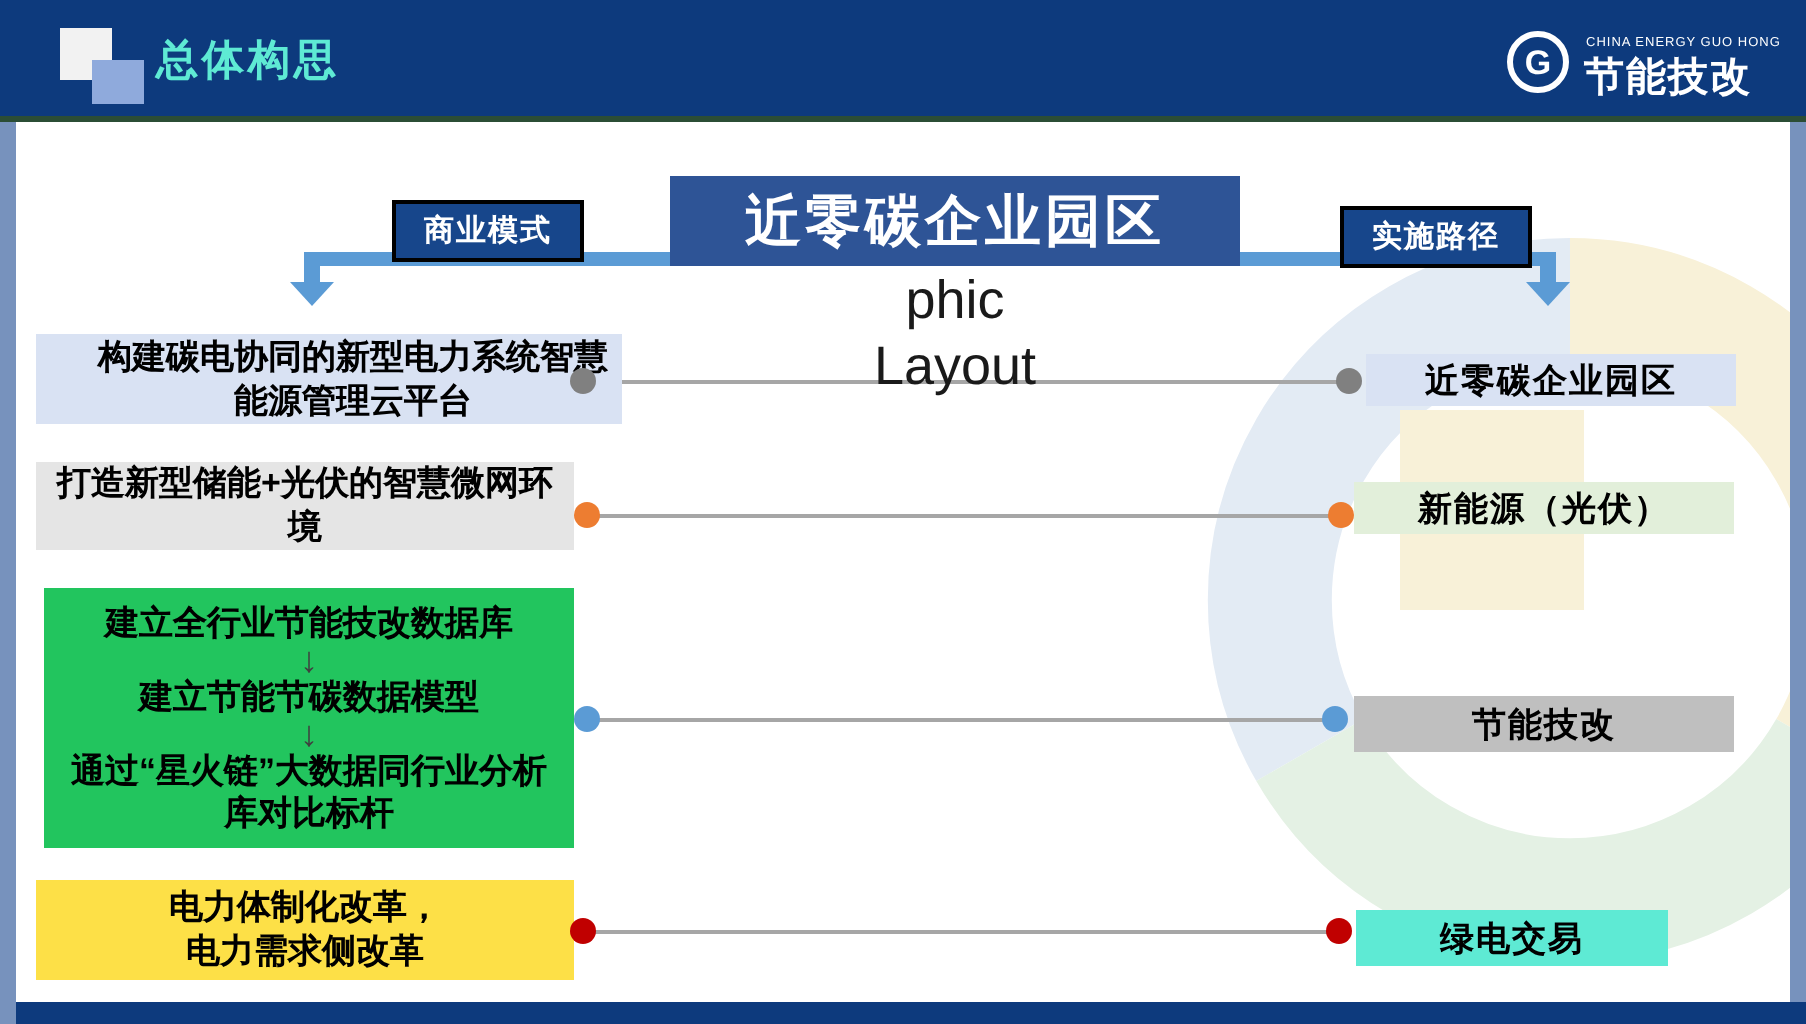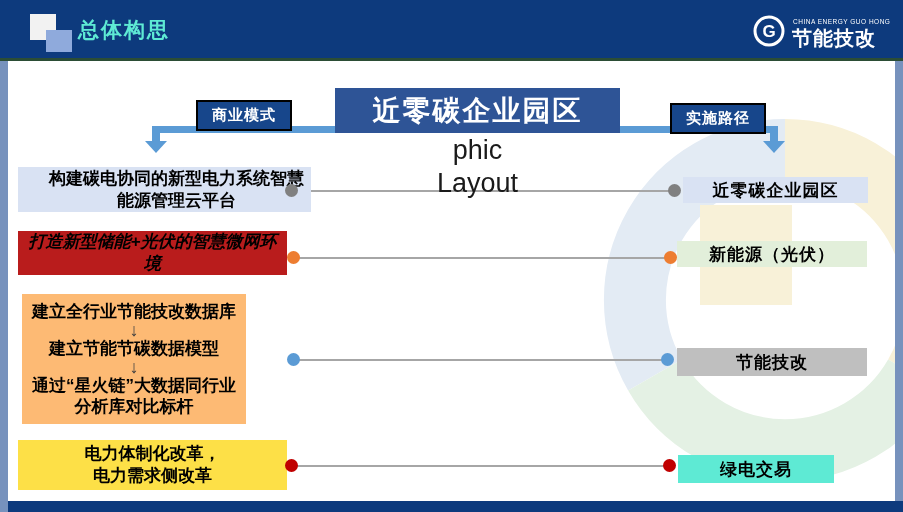--- a/index.html
+++ b/index.html
@@ -53,22 +53,22 @@
   
   .ellipse{position:absolute;left:361px;top:207px;width:232px;height:181px;border-radius:50%;z-index:2;
     background:linear-gradient(100deg,#18a95e 5%,#119176 45%,#0d5a78 95%);
     border:2px solid #2a5d9f;
     display:flex;flex-direction:column;align-items:center;justify-content:center;
     color:#000;font-size:23px;font-weight:bold;line-height:30px;text-align:center;}
   
   .lbox{position:absolute;left:18px;width:269px;z-index:3;display:flex;flex-direction:column;
     align-items:center;justify-content:center;text-align:center;color:#000;font-weight:bold;font-size:17px;line-height:22px;}
   .lb1{top:167px;height:45px;background:#d9e2f3;padding-left:24px;}
-  .lb2{top:231px;height:44px;background:#b91c1c;font-style:italic;}
-  .lb3{left:22px;top:294px;width:224px;height:130px;background:#fdba74;line-height:21px;}
+  .lb2{top:231px;height:44px;background:#e5e5e5;}
+  .lb3{left:22px;top:294px;width:265px;height:130px;background:#22c55e;line-height:21px;}
   .lb4{top:440px;height:50px;background:#fde047;}
   .step-arrow{color:#404040;font-size:18px;font-weight:bold;line-height:16px;}
   .rbox{position:absolute;z-index:3;display:flex;align-items:center;justify-content:center;
     color:#000;font-weight:bold;font-size:17px;letter-spacing:1px;}
   .rb1{left:683px;top:177px;width:185px;height:26px;background:#d9e2f3;}
   .rb2{left:677px;top:241px;width:190px;height:26px;background:#e2efda;}
   .rb3{left:677px;top:348px;width:190px;height:28px;background:#bfbfbf;}
   .rb4{left:678px;top:455px;width:156px;height:28px;background:#5eead4;}
   .pad{padding:0 6px;}
 </style>

